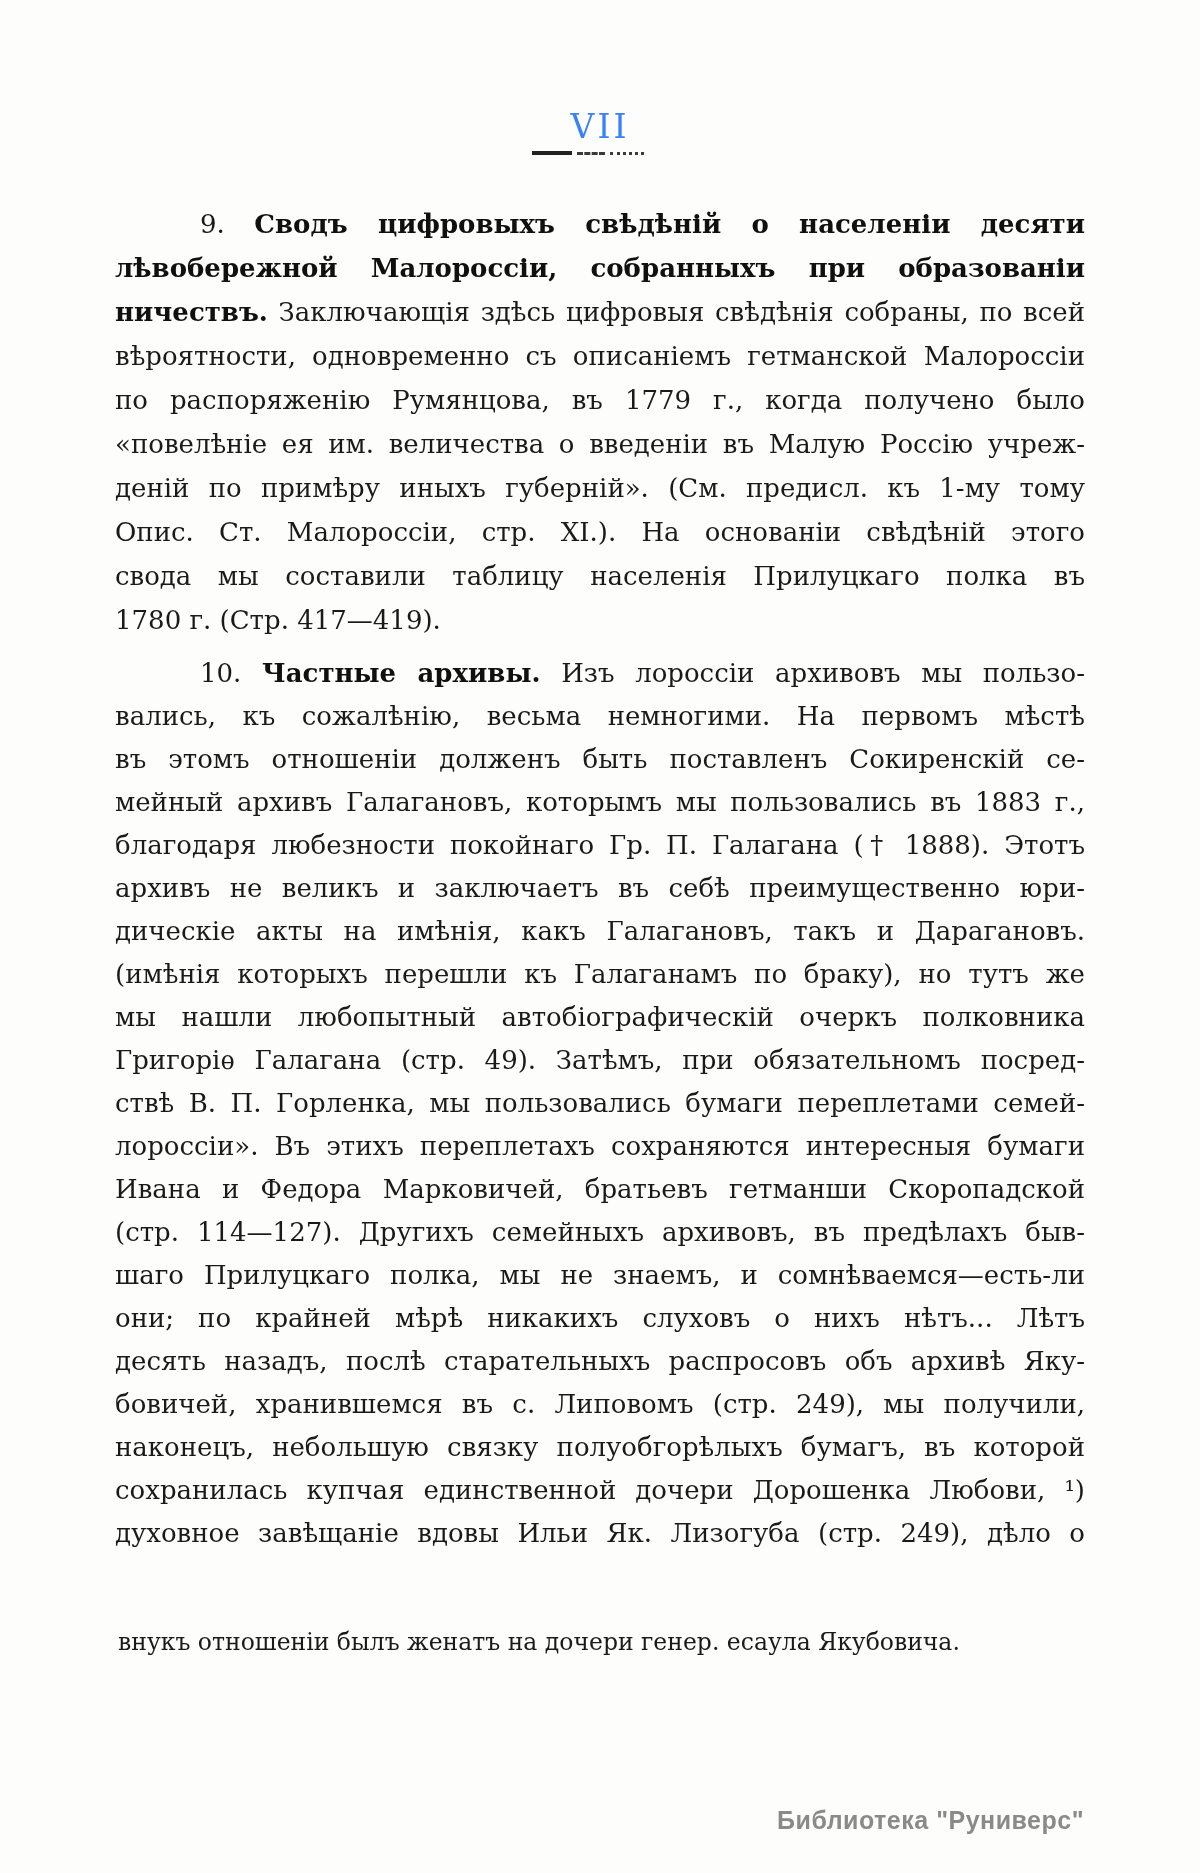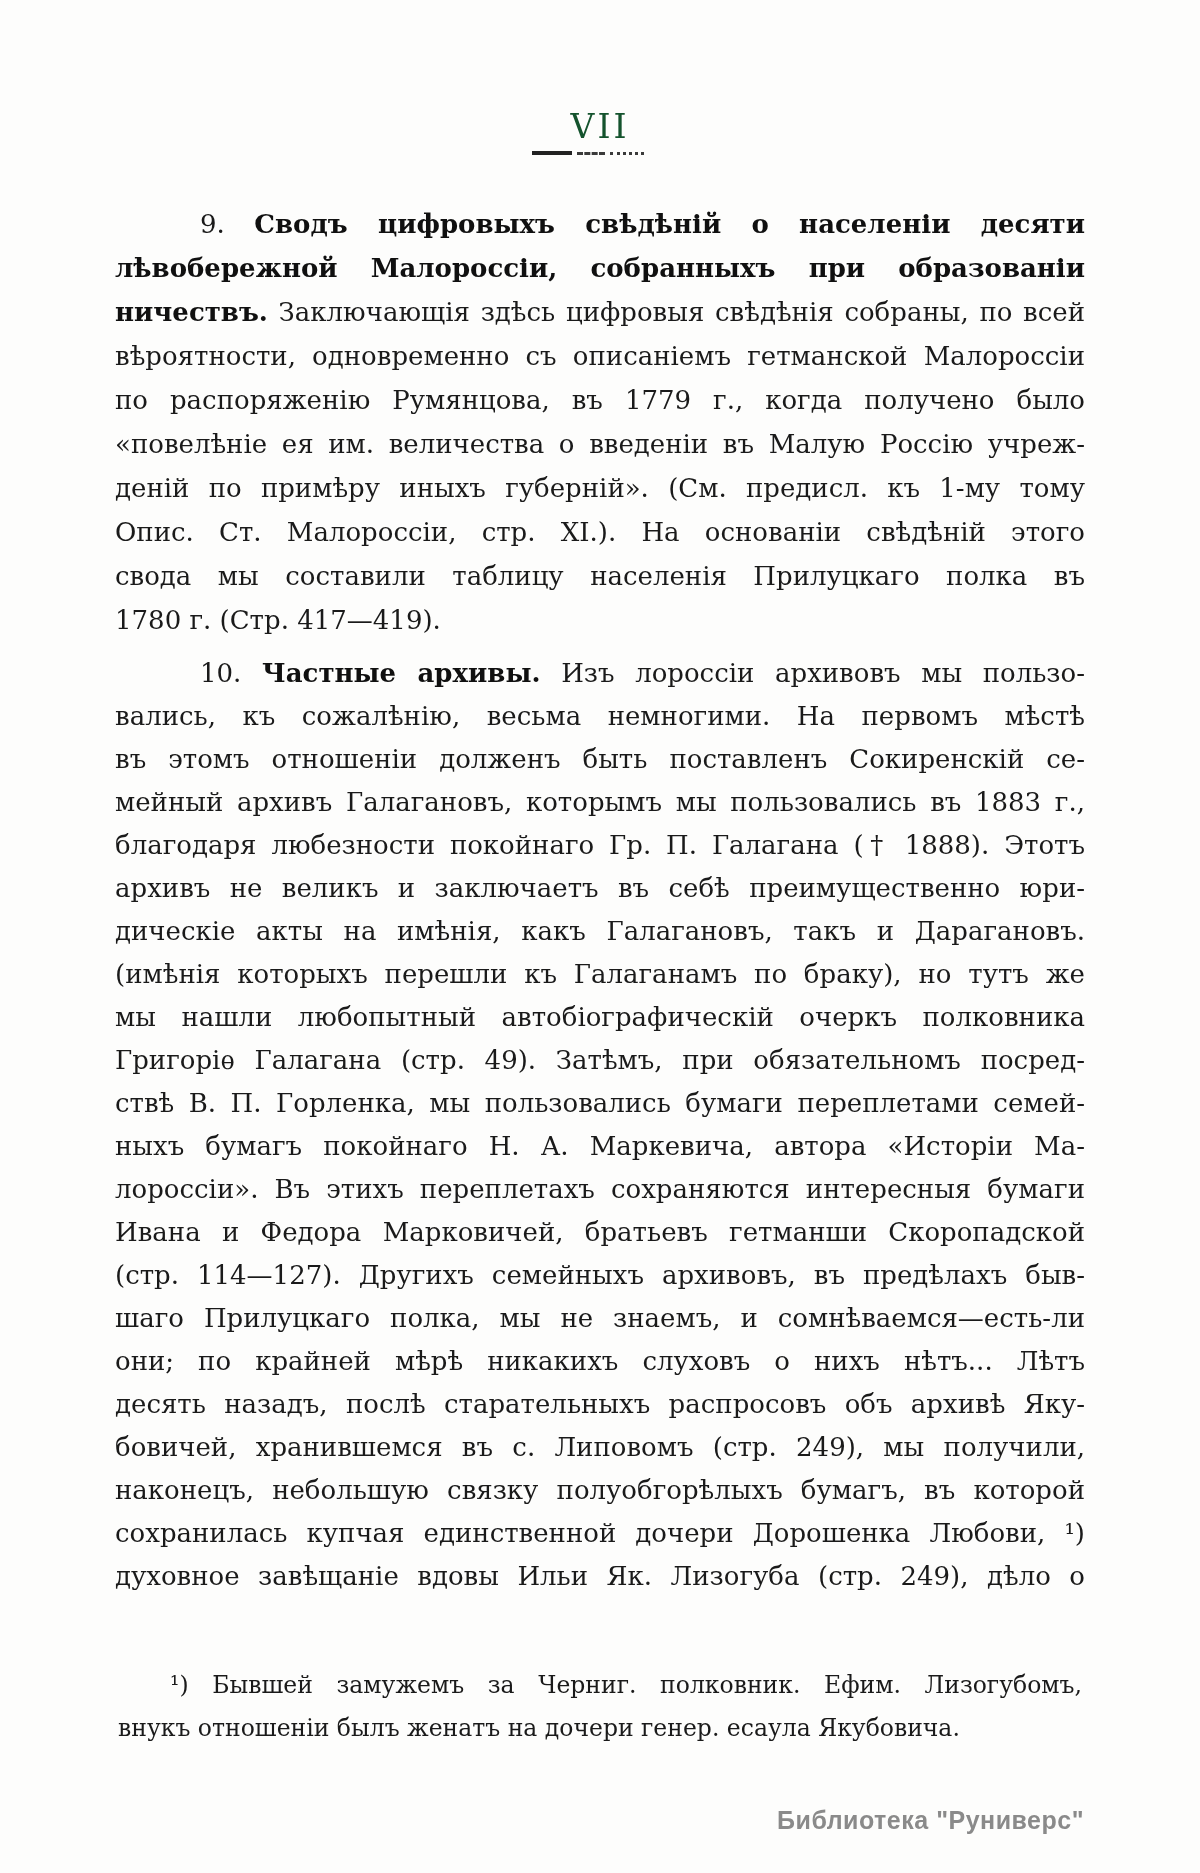--- a/index.html
+++ b/index.html
@@ -13,21 +13,21 @@
     font-family: "DejaVu Serif", serif;
     color: #1a1a1a;
     overflow: hidden;
   }
   .page-header {
     padding-top: 108px;
     text-align: center;
     font-size: 33px;
     line-height: 38px;
     letter-spacing: 3px;
-    color: #14532d;
+    color: #3b82f6;
   }
   .header-rule {
     width: 112px;
     margin: 4px auto 0 auto;
     margin-left: 532px; 
     display: flex;
     align-items: center;
     gap: 5px;
     height: 6px;
   }
@@ -105,34 +105,32 @@
         <div class="line"><span>вались, къ сожалѣнію, весьма немногими. На первомъ мѣстѣ</span></div>
         <div class="line"><span>въ этомъ отношеніи долженъ быть поставленъ Сокиренскій се-</span></div>
         <div class="line"><span>мейный архивъ Галагановъ, которымъ мы пользовались въ 1883 г.,</span></div>
         <div class="line"><span>благодаря любезности покойнаго Гр. П. Галагана († 1888). Этотъ</span></div>
         <div class="line"><span>архивъ не великъ и заключаетъ въ себѣ преимущественно юри-</span></div>
         <div class="line"><span>дическіе акты на имѣнія, какъ Галагановъ, такъ и Дарагановъ.</span></div>
         <div class="line"><span>(имѣнія которыхъ перешли къ Галаганамъ по браку), но тутъ же</span></div>
         <div class="line"><span>мы нашли любопытный автобіографическій очеркъ полковника</span></div>
         <div class="line"><span>Григоріѳ Галагана (стр. 49). Затѣмъ, при обязательномъ посред-</span></div>
         <div class="line"><span>ствѣ В. П. Горленка, мы пользовались бумаги переплетами семей-</span></div>
-        <div class="line"><span>ныхъ бумагъ покойнаго Н. А. Маркевича, автора «Исторіи Ма-</span></div>
         <div class="line"><span>лороссіи». Въ этихъ переплетахъ сохраняются интересныя бумаги</span></div>
         <div class="line"><span>Ивана и Федора Марковичей, братьевъ гетманши Скоропадской</span></div>
         <div class="line"><span>(стр. 114—127). Другихъ семейныхъ архивовъ, въ предѣлахъ быв-</span></div>
         <div class="line"><span>шаго Прилуцкаго полка, мы не знаемъ, и сомнѣваемся—есть-ли</span></div>
         <div class="line"><span>они; по крайней мѣрѣ никакихъ слуховъ о нихъ нѣтъ... Лѣтъ</span></div>
         <div class="line"><span>десять назадъ, послѣ старательныхъ распросовъ объ архивѣ Яку-</span></div>
         <div class="line"><span>бовичей, хранившемся въ с. Липовомъ (стр. 249), мы получили,</span></div>
         <div class="line"><span>наконецъ, небольшую связку полуобгорѣлыхъ бумагъ, въ которой</span></div>
         <div class="line"><span>сохранилась купчая единственной дочери Дорошенка Любови, ¹)</span></div>
         <div class="line"><span>духовное завѣщаніе вдовы Ильи Як. Лизогуба (стр. 249), дѣло о</span></div>
       </div>
   </div>
 
   <div class="footnote">
-      <div class="line indent"><span>¹) Бывшей замужемъ за Черниг. полковник. Ефим. Лизогубомъ,</span></div>
       <div class="line last"><span>внукъ отношеніи былъ женатъ на дочери генер. есаула Якубовича.</span></div>
     </div>
 
   <div class="watermark">Библиотека "Руниверс"</div>
 
 </div>
 
 </body></html>

